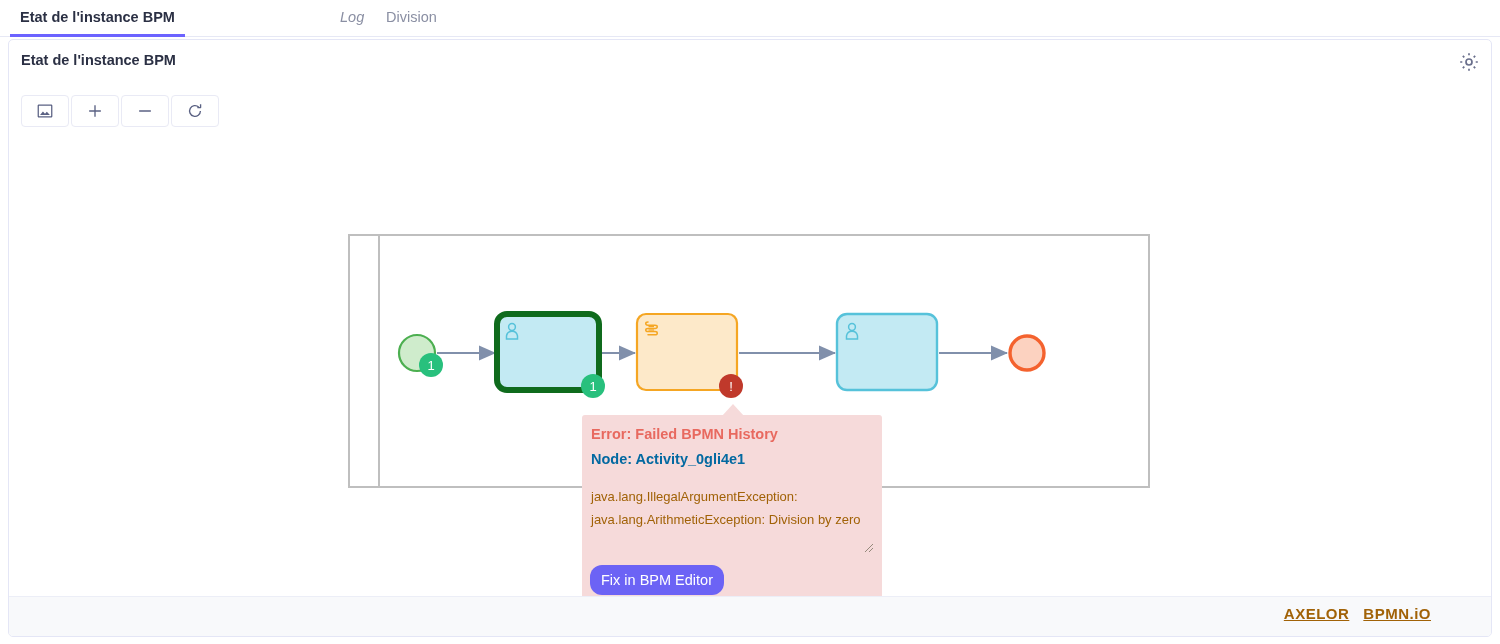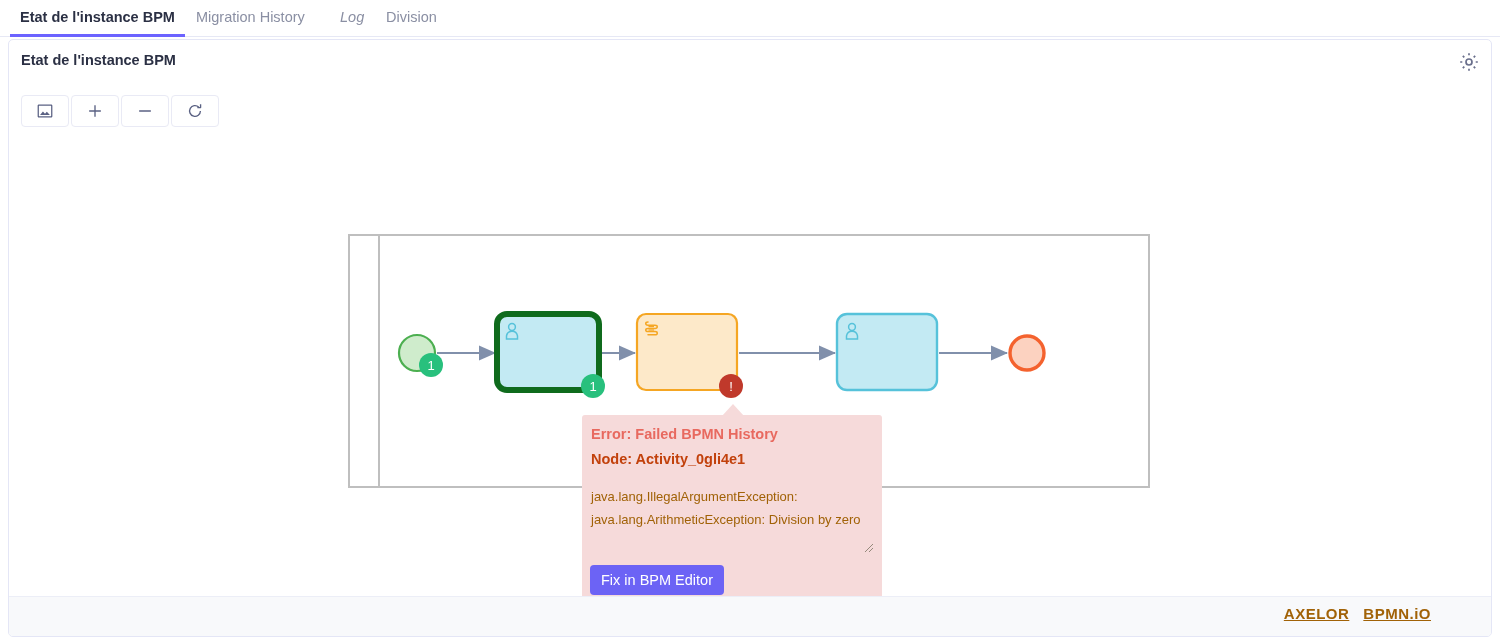--- a/index.html
+++ b/index.html
@@ -158,21 +158,21 @@
     left: 9px; top: 11px;
     font-size: 14.5px;
     font-weight: bold;
     color: #e8695f;
   }
   .err-node {
     position: absolute;
     left: 9px; top: 36px;
     font-size: 14.5px;
     font-weight: bold;
-    color: #c2410c;
+    color: #0369a1;
   }
   .err-msg {
     position: absolute;
     left: 9px; top: 70px;
     width: 285px;
     font-size: 13px;
     line-height: 23px;
     color: #a16207;
   }
   .err-resize {
@@ -182,35 +182,34 @@
     width: 10px; height: 10px;
     pointer-events: none;
   }
   .fix-btn {
     position: absolute;
     left: 8px;
     top: 150px;
     background: #6c63f5;
     color: #ffffff;
     border: none;
-    border-radius: 4px;
+    border-radius: 12px;
     padding: 7px 11px;
     font-family: "Liberation Sans", sans-serif;
     font-size: 14.5px;
     cursor: pointer;
   }
 </style>
 </head>
 <body>
 
 <div id="root">
 
   <div class="tabbar" id="tabbar">
       <div class="tab active" style="left: 10px;">Etat de l'instance BPM</div>
-      <div class="tab" style="left: 186px;">Migration History</div>
       <div class="tab" style="left: 330px; font-style: italic;">Log</div>
       <div class="tab" style="left: 376px;">Division</div>
     </div>
 
   <div class="panel">
 
     <div class="panel-title">Etat de l'instance BPM</div>
 
     <div class="gear-btn">
       <svg width="24" height="24" viewBox="0 0 24 24" fill="none" stroke="#6a6f8c" stroke-width="1.7">

